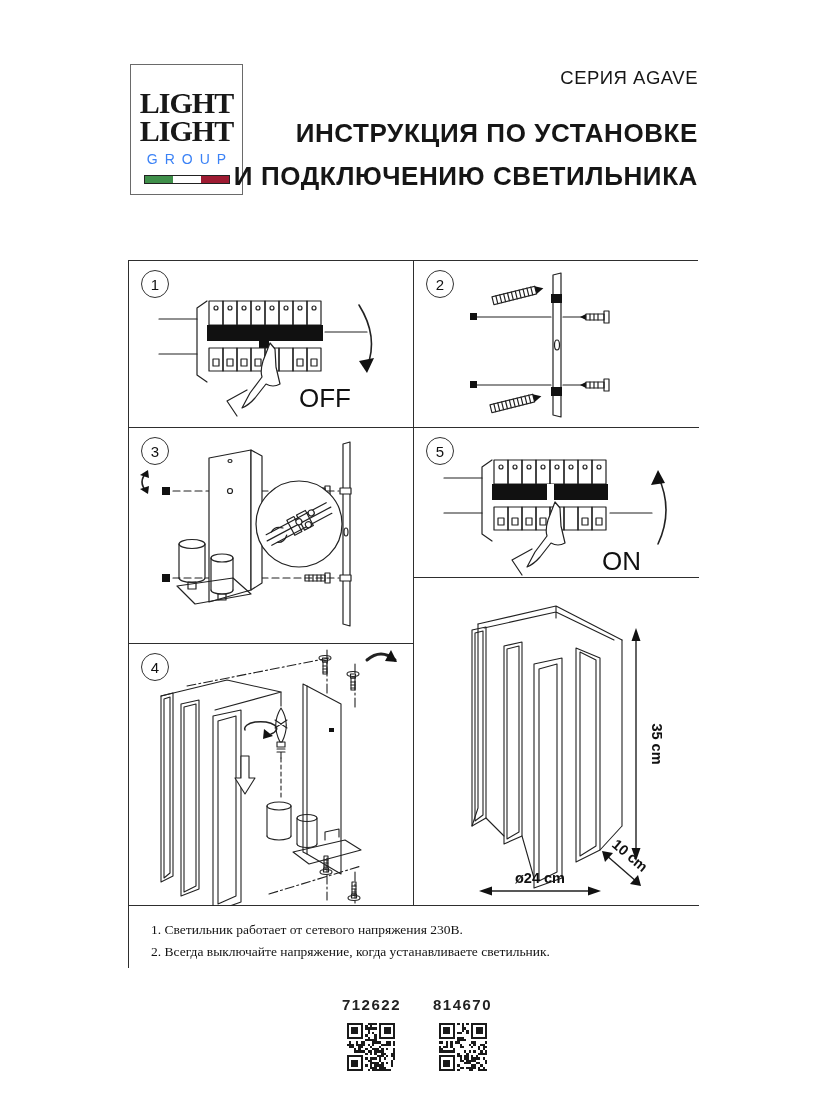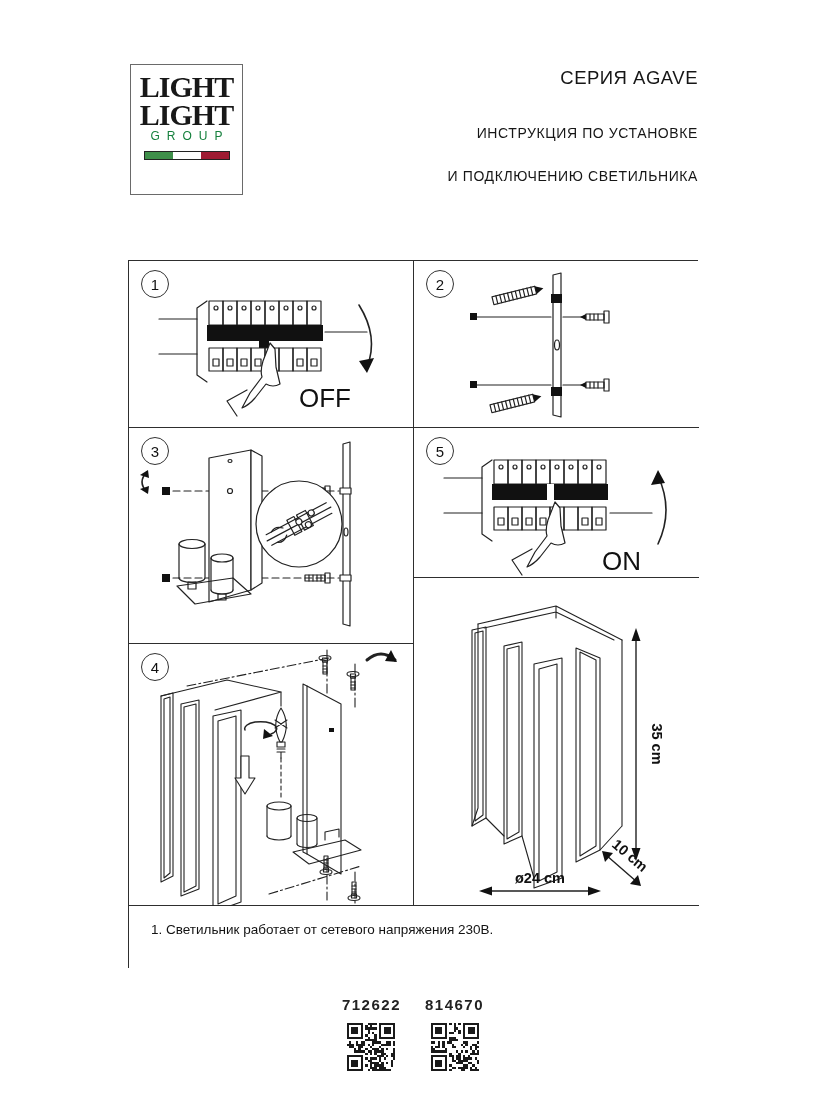--- a/index.html
+++ b/index.html
@@ -1,41 +1,41 @@
 <!DOCTYPE html>
 <html><head>
 <meta charset="utf-8">
 <style>
   html,body{margin:0;padding:0;background:#fff;}
   body{width:826px;height:1103px;position:relative;font-family:"Liberation Sans",sans-serif;color:#1c1c1c;overflow:hidden;}
 
   
-  .logo-box{position:absolute;left:130px;top:64px;width:113px;height:131px;border:1.4px solid #6a6a6a;box-sizing:border-box;text-align:center;padding-top:8px;background:#fff;}
+  .logo-box{position:absolute;left:130px;top:64px;width:113px;height:131px;border:1.4px solid #6a6a6a;box-sizing:border-box;text-align:center;padding-top:24px;background:#fff;}
   .logo-word{font-family:"Liberation Serif",serif;font-weight:bold;font-size:30px;line-height:28px;color:#181818;letter-spacing:-1px;}
-  .logo-group{font-size:12px;letter-spacing:7px;padding-left:7px;color:#15803d;margin-top:0;}
+  .logo-group{font-size:14px;letter-spacing:7px;padding-left:7px;color:#3b82f6;margin-top:6px;}
   .logo-flag{width:84px;height:7px;border:1px solid #222;margin:8px auto 0;display:flex;box-sizing:content-box;}
   .logo-flag span{flex:1;}
 
   .title-block{position:absolute;right:128px;top:63px;text-align:right;}
   .title-line{font-size:18.5px;font-weight:normal;letter-spacing:.5px;line-height:30px;color:#161616;}
-  .title-instr{font-size:14px;font-weight:normal;letter-spacing:.6px;line-height:27px;color:#161616;margin-top:27px;}
+  .title-instr{font-size:26px;font-weight:bold;letter-spacing:.6px;line-height:27px;color:#161616;margin-top:27px;}
 
   
   .grid{position:absolute;left:128px;top:260px;width:570px;height:708px;border:1.5px solid #2e2e2e;box-sizing:border-box;background:#fff;}
   .panel{position:absolute;box-sizing:border-box;background:#fff;}
   .b-r{border-right:1.4px solid #2e2e2e;}
   .b-b{border-bottom:1.4px solid #2e2e2e;}
   .badge{position:absolute;top:9px;left:12px;width:26px;height:26px;border:1.4px solid #333;border-radius:50%;display:flex;align-items:center;justify-content:center;font-size:15px;color:#111;background:#fff;z-index:2;}
   .panel svg{position:absolute;left:0;top:0;}
 
   .notes{padding:13px 10px 0 22px;font-size:13.5px;line-height:22px;color:#131313;}
 
   
   .footer{position:absolute;left:0;top:996px;width:100%;display:flex;justify-content:center;gap:24px;}
-  .code-block{display:flex;flex-direction:column;align-items:center;gap:5px;}
+  .code-block{display:flex;flex-direction:column;align-items:center;gap:5px;margin-left:8px;}
   .code-num{font-size:15px;font-weight:bold;letter-spacing:1.5px;color:#222;}
   .qr{width:58px;height:58px;}
 </style>
 </head>
 <body>
 
 <div class="logo-box">
   <div class="logo-word">LIGHT</div>
   <div class="logo-word">LIGHT</div>
   <div class="logo-group">GROUP</div>
@@ -364,23 +364,24 @@
           <polygon points="188,273 199,275 191,284" fill="#111" stroke="none"></polygon>
           <polygon points="227,308 216,306 224,297" fill="#111" stroke="none"></polygon>
         </g>
       </g>
       <text transform="translate(238,166) rotate(90)" text-anchor="middle" font-size="14.5" font-weight="bold" fill="#111" font-family="Liberation Sans, sans-serif">35 cm</text>
       <text x="126" y="305" text-anchor="middle" font-size="14.5" font-weight="bold" fill="#111" font-family="Liberation Sans, sans-serif">ø24 cm</text>
       <text transform="translate(197,268) rotate(40)" text-anchor="start" font-size="14.5" font-weight="bold" fill="#111" font-family="Liberation Sans, sans-serif">10 cm</text>
     </svg>
   </div>
 
-  <div class="panel" style="left:0;top:645px;width:570px;height:63px;">
+  <div class="panel" style="left:0;top:645px;width:570px;height:63px;font-family:Liberation Serif, serif;">
     <div class="notes">
       <div>1. Светильник работает от сетевого напряжения 230В.</div>
+      <div>2. Всегда выключайте напряжение, когда устанавливаете светильник.</div>
     </div>
   </div>
 </div>
 
 <div class="footer">
   <div class="code-block">
     <div class="code-num">712622</div>
     <svg class="qr" viewBox="0 0 25 25" shape-rendering="crispEdges">
         <g fill="#1a1a1a">
           <rect x="2" y="2" width="7" height="7"></rect>

